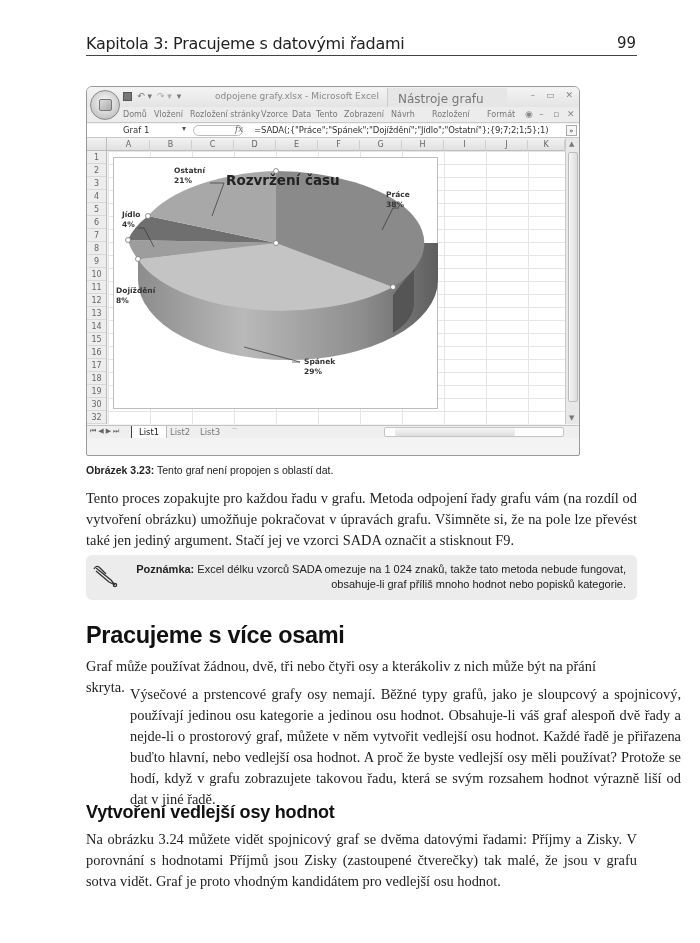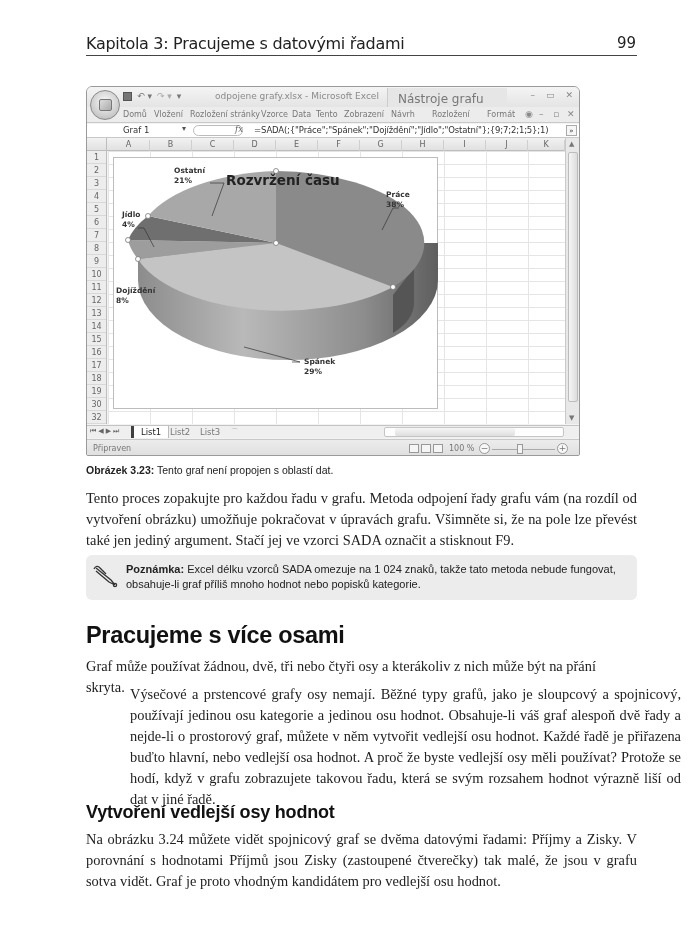--- a/index.html
+++ b/index.html
@@ -46,21 +46,21 @@
     background-size: 42px 13px; }
 
   .vscroll { position: absolute; left: 478px; top: 51px; width: 14px; height: 286px; background: #e8e8e8; border-left: 1px solid #c9c9c9; }
   .vscroll .thumb { position: absolute; left: 2px; top: 14px; width: 10px; height: 250px; background: linear-gradient(90deg, #f5f5f5, #dcdcdc); border: 1px solid #bcbcbc; border-radius: 2px; }
   .vscroll .up { position: absolute; left: 3px; top: 2px; font-size: 7px; color: #777; }
   .vscroll .down { position: absolute; left: 3px; bottom: 2px; font-size: 7px; color: #777; }
 
   .sheet-tabs-bar { position: absolute; left: 0; top: 338px; width: 100%; height: 13px; background: #efefef; border-top: 1px solid #c3c3c3; font-size: 8.5px; color: #777; }
   .tab-nav { position: absolute; left: 3px; top: 1px; font-size: 7px; letter-spacing: 2px; color: #666; }
   .sheet-tab { position: absolute; top: 0; height: 12px; padding: 1px 7px 0; }
-  .sheet-tab.active { background: #fff; color: #222; font-weight: normal; border-left: 3px solid #404040; border-right: 1px solid #bbb; }
+  .sheet-tab.active { background: #fff; color: #222; font-weight: normal; border-left: 1px solid #404040; border-right: 1px solid #bbb; }
   .hscroll { position: absolute; left: 297px; top: 1px; width: 180px; height: 10px; background: #fdfdfd; border: 1px solid #c5c5c5; border-radius: 2px; }
   .hscroll .thumb { position: absolute; left: 10px; top: 0; width: 120px; height: 8px; background: linear-gradient(#f6f6f6,#dedede); border-radius: 2px; }
 
   .statusbar { position: absolute; left: 0; top: 352px; width: 100%; height: 18px; background: linear-gradient(#ececec, #dedede); border-top: 1px solid #c8c8c8; font-size: 8px; color: #777; }
   .status-text { position: absolute; left: 6px; top: 4px; }
   .view-btns { position: absolute; left: 322px; top: 4px; display: flex; gap: 2px; }
   .view-btns span { width: 10px; height: 9px; border: 1px solid #999; background: #f5f5f5; display: inline-block; }
   .zoom-level { position: absolute; left: 362px; top: 4px; }
   .zoom-minus, .zoom-plus { position: absolute; top: 3px; width: 11px; height: 11px; border-radius: 50%; border: 1px solid #999; text-align: center; line-height: 9px; font-size: 9px; background: #f8f8f8; }
   .zoom-minus { left: 392px; }
@@ -74,21 +74,21 @@
   .chart-title { position: absolute; left: 112px; top: 14px; font-size: 13.5px; font-weight: bold; color: #222; }
   .lbl { position: absolute; font-size: 7.5px; font-weight: bold; color: #333; line-height: 10px; }
 
   
   .caption { position: absolute; left: 86px; top: 464px; font-size: 10.5px; color: #222; }
   .caption b { font-weight: bold; }
   .para { position: absolute; left: 86px; width: 551px; font-family: "Liberation Serif", serif; font-size: 14.4px; line-height: 21px; color: #222; text-align: justify; }
   .p1 { top: 488px; }
   .note { position: absolute; left: 86px; top: 555px; width: 551px; height: 45px; background: #ececec; border-radius: 6px; }
   .note-icon { position: absolute; left: 7px; top: 8px; }
-  .note-text { position: absolute; left: 40px; top: 7px; width: 500px; font-size: 11px; line-height: 15px; color: #222; }
+  .note-text { position: absolute; left: 40px; top: 7px; width: 500px; font-size: 11px; line-height: 15px; color: #222; text-align: right; }
   .note-text b { font-weight: bold; }
   .h1 { position: absolute; left: 86px; top: 622px; font-size: 23.5px; font-weight: bold; color: #111; letter-spacing: -0.3px; }
   .p2 { top: 656px; text-align: left; }
   .p3 { top: 684px; margin-left: 44px; }
   .h2 { position: absolute; left: 86px; top: 802px; font-size: 18px; font-weight: bold; color: #111; letter-spacing: -0.2px; }
   .p4 { top: 829px; }
 </style>
 </head>
 <body>
 
@@ -253,33 +253,20 @@
     <span class="tab-nav">⏮◀▶⏭</span>
     <span class="sheet-tab active" style="left:44px">List1</span>
     <span class="sheet-tab" style="left:76px">List2</span>
     <span class="sheet-tab" style="left:106px">List3</span>
     <span class="sheet-tab" style="left:136px">⌒</span>
     <div class="hscroll">
         <div class="thumb"></div>
       </div>
   </div>
 
-  <div class="statusbar">
-    <span class="status-text">Připraven</span>
-    <div class="view-btns">
-      <span></span>
-      <span></span>
-      <span></span>
-    </div>
-    <span class="zoom-level">100 %</span>
-    <span class="zoom-minus">−</span>
-    <span class="zoom-track"></span>
-    <span class="zoom-thumb"></span>
-    <span class="zoom-plus">+</span>
-  </div>
 </div>
 
 <div class="caption">
   <b>Obrázek 3.23:</b><span> Tento graf není propojen s oblastí dat.</span>
 </div>
 
 <p class="para p1">Tento proces zopakujte pro každou řadu v grafu. Metoda odpojení řady grafu vám (na rozdíl od vytvoření obrázku) umožňuje pokračovat v úpravách grafu. Všimněte si, že na pole lze převést také jen jediný argument. Stačí jej ve vzorci SADA označit a stisknout F9.</p>
 
 <div class="note">
   <svg class="note-icon" width="28" height="26" viewBox="0 0 28 26">

